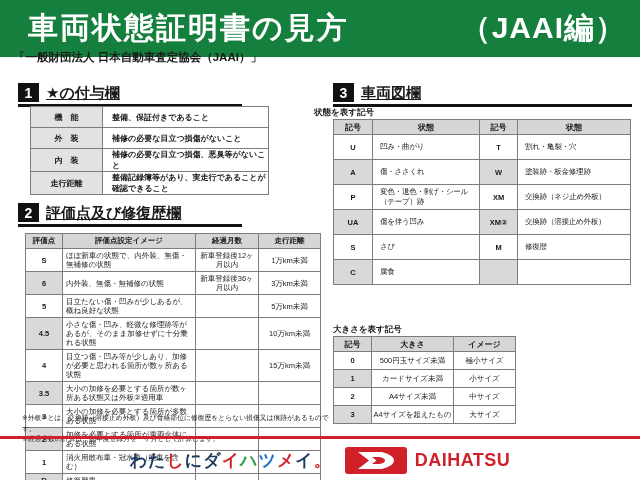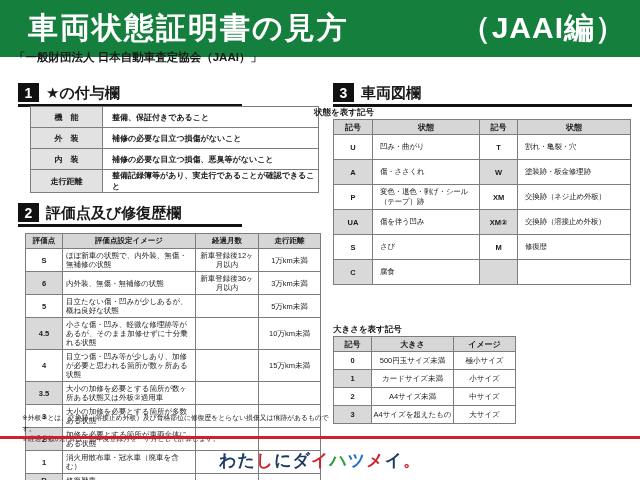--- a/index.html
+++ b/index.html
@@ -21,30 +21,30 @@
   
   .sec-head {
     position:absolute; display:flex; align-items:flex-end;
     border-bottom:3px solid #111; padding-bottom:2px;
   }
   .num-box {
     background:#111; color:#fff; font-weight:bold; font-size:14px;
     width:21px; height:19px; display:flex; align-items:center; justify-content:center;
     margin-right:7px; flex:none;
   }
-  .sec-title { font-size:15px; font-weight:bold; line-height:19px; white-space:nowrap; }
+  .sec-title { font-size:15px; font-weight:bold; line-height:19px; white-space:nowrap;text-decoration:underline; }
   #sec1-head { top:83px; left:18px; width:224px; }
   #sec2-head { top:203px; left:18px; width:224px; }
   #sec3-head { top:83px; left:333px; width:299px; }
   
   table { border-collapse:collapse; position:absolute; table-layout:fixed; background:#fff; }
   td, th { border:1px solid #7d7d7d; overflow:hidden; }
   th { background:#d6d6d6; font-weight:bold; text-align:center; }
   
-  .t1 { top:106px; left:30px; width:289px; }
+  .t1 { top:106px; left:30px; width:239px; }
   .t1 td { height:21px; font-size:8px; font-weight:bold; }
   .t1 td.lbl { width:72px; background:#e2e2e2; text-align:center; }
   .t1 td.val { padding-left:9px; }
   
   .t2 { top:233px; left:25px; width:295px; }
   .t2 th { height:15px; font-size:7.5px; }
   .t2 td { font-size:7.5px; padding:2px 3px; line-height:1.2; }
   .t2 td.sym  { text-align:center; font-weight:bold; }
   .t2 td.mon, .t2 td.dist { text-align:center; }
   .t2 tbody tr:nth-child(even) td.sym { background:#d9d9d9; }
@@ -293,15 +293,23 @@
           <td class="sym">3</td>
           <td class="size">A4サイズを超えたもの</td>
           <td class="img">大サイズ</td>
         </tr>
       </tbody>
   </table>
 
   <div class="red-line"></div>
   <div class="footer">
     <span class="slogan"><span style="color: rgb(28, 58, 96);">わ</span><span style="color: rgb(28, 58, 96);">た</span><span style="color: rgb(208, 31, 38);">し</span><span style="color: rgb(28, 58, 96);">に</span><span style="color: rgb(28, 58, 96);">ダ</span><span style="color: rgb(208, 31, 38);">イ</span><span style="color: rgb(46, 156, 70);">ハ</span><span style="color: rgb(31, 114, 201);">ツ</span><span style="color: rgb(208, 31, 38);">メ</span><span style="color: rgb(28, 58, 96);">イ</span><span style="color: rgb(208, 31, 38);">。</span></span>
+    <span class="brand-wrap">
+      <svg width="62" height="27" viewBox="0 0 62 27">
+        <rect x="0" y="0" width="62" height="27" rx="3" fill="#d0202a"></rect>
+        <path d="M13 5 L37 5 Q49 8 49 13.5 Q49 19 37 22 L13 22 L24 13.5 Z
+                 M27 10 L34 10 Q40 11 40 13.5 Q40 16 34 17 L27 17 L31.5 13.5 Z" fill="#ffffff" fill-rule="evenodd"></path>
+      </svg>
+      <span class="brand-text" style="color:#d0202a">DAIHATSU</span>
+    </span>
   </div>
 
 </div>
 
 </body></html>

